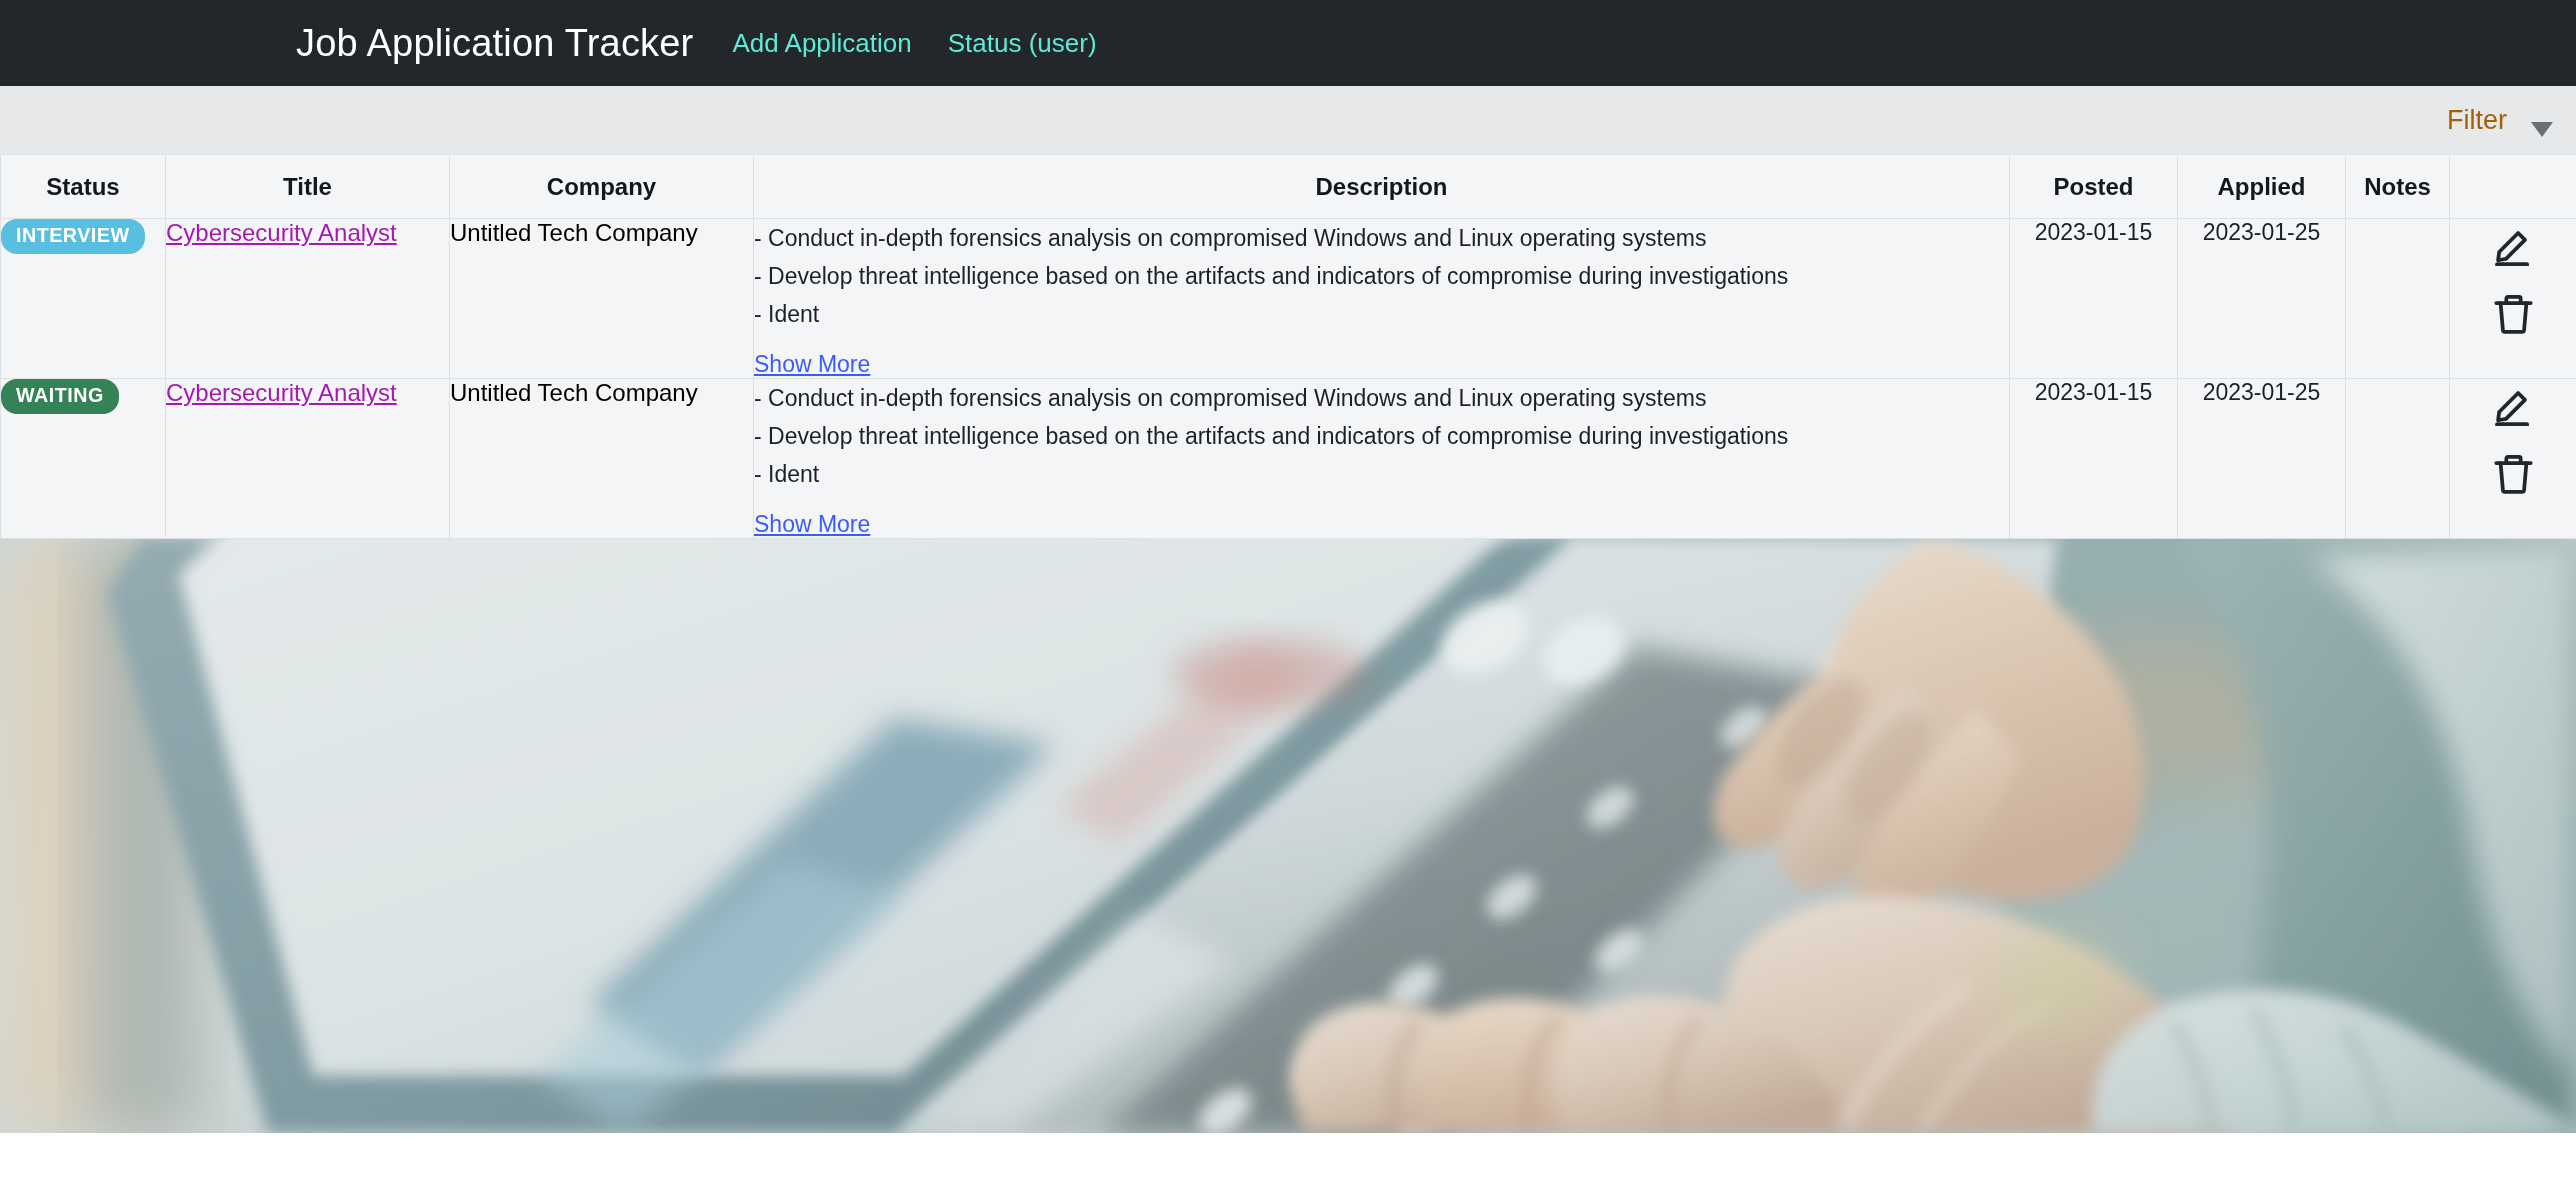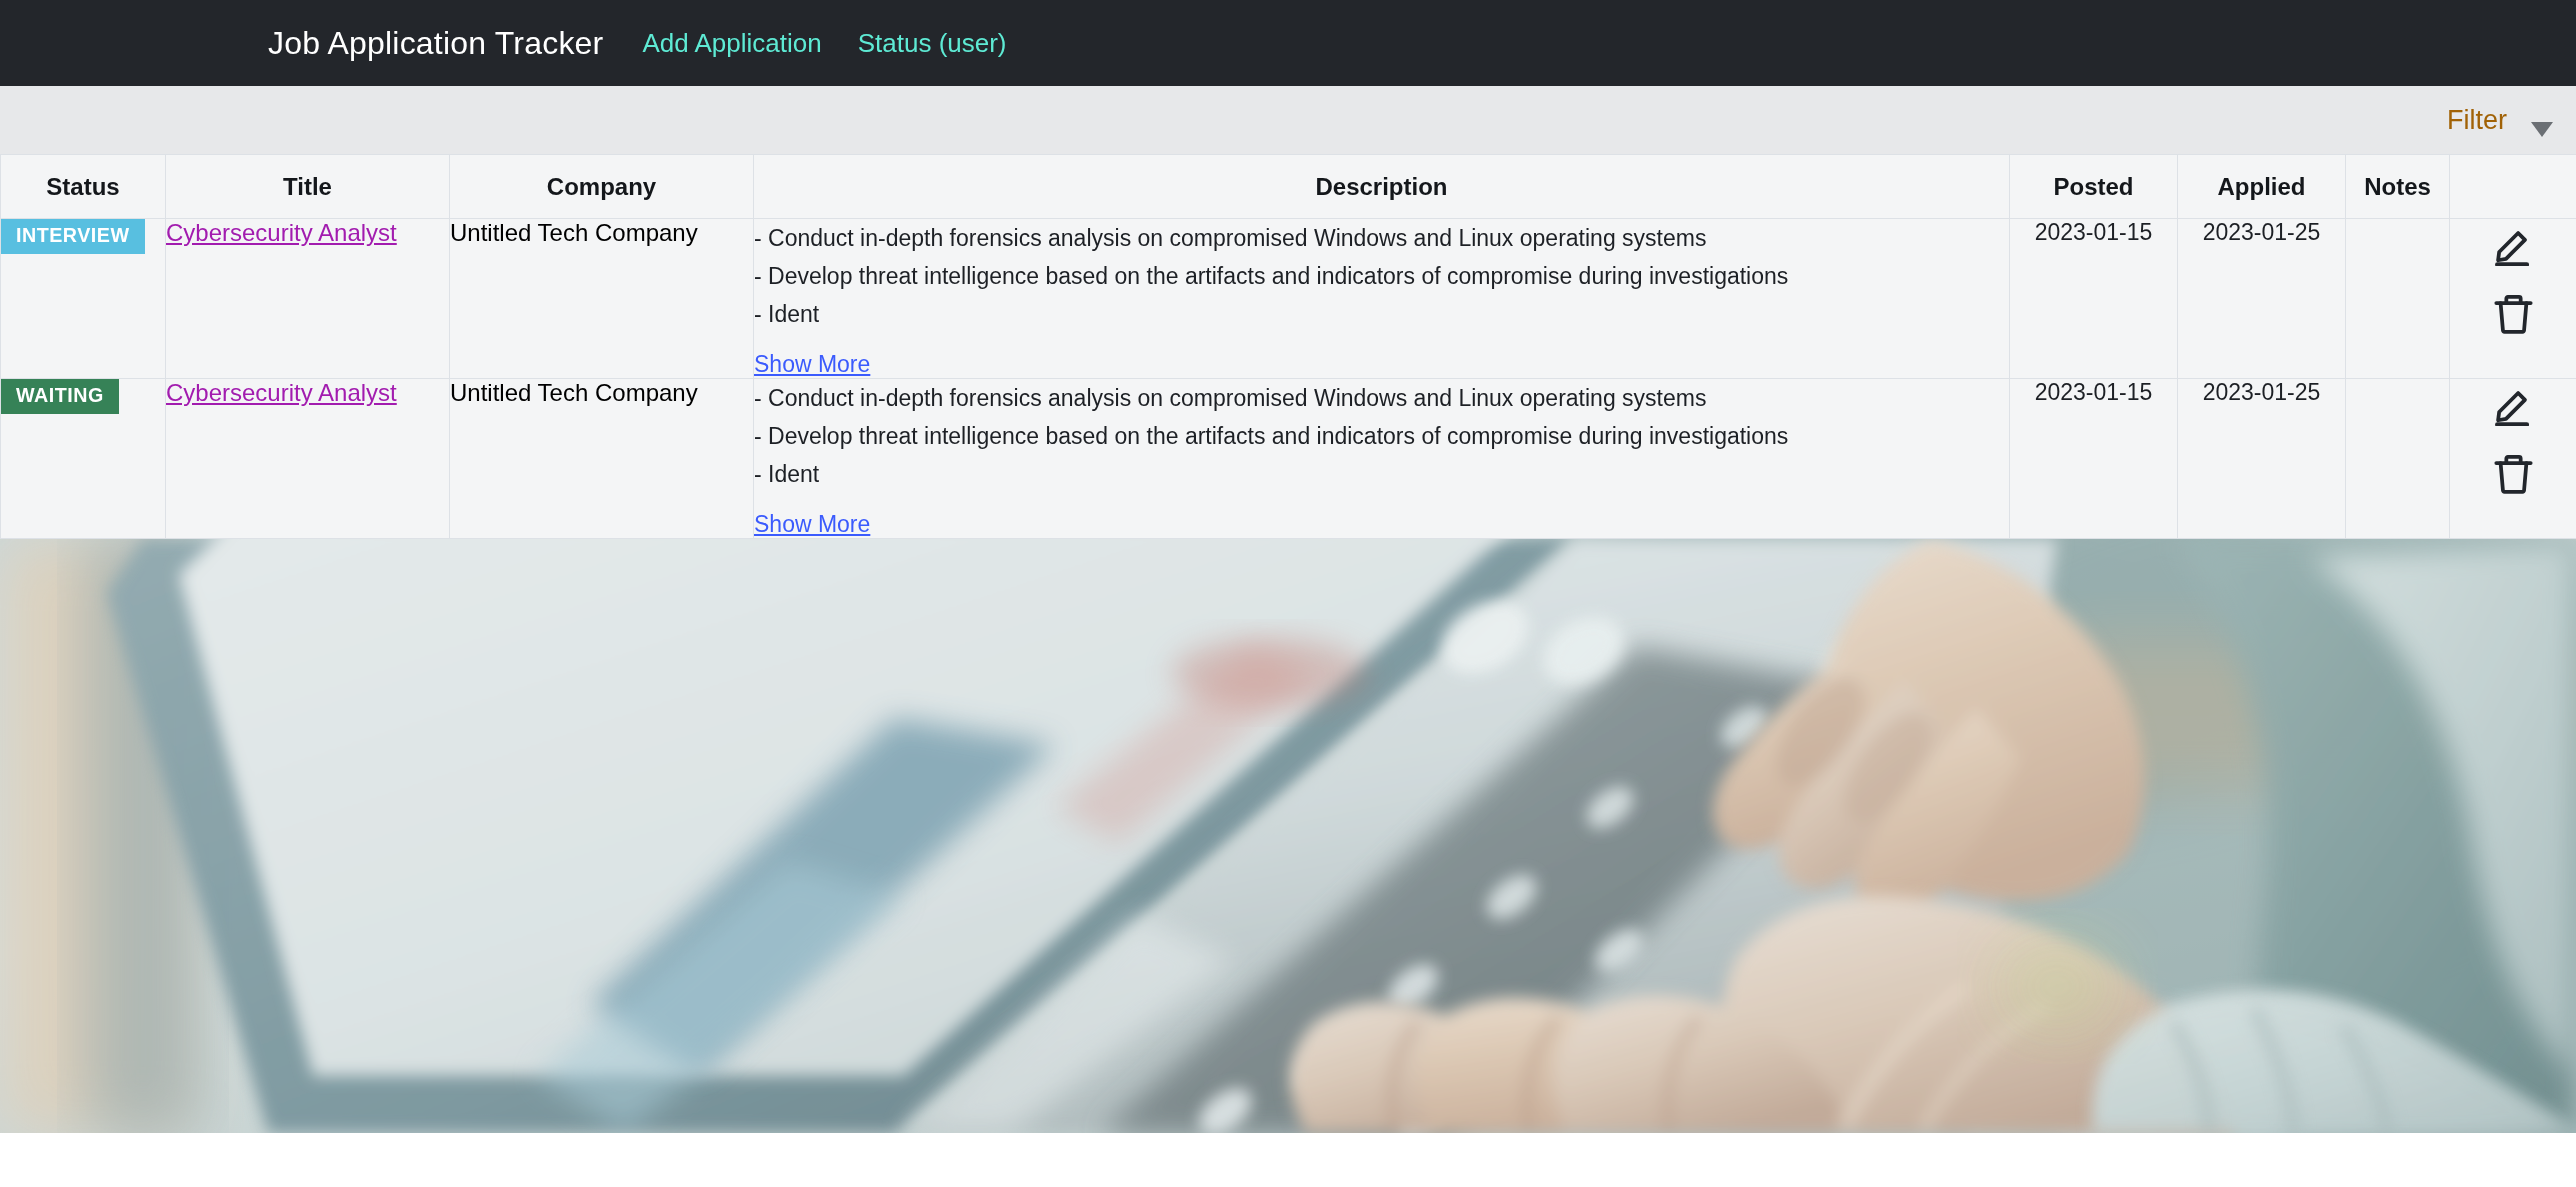--- a/index.html
+++ b/index.html
@@ -15,24 +15,25 @@
   .navbar {
     height: 86px;
     background: #23262b;
     display: flex;
     align-items: center;
     padding-left: 268px;
     gap: 0;
   }
   .brand {
     color: #ffffff;
-    font-size: 32px;
+    font-size: 38px;
     font-weight: 400;
     letter-spacing: 0.2px;
     white-space: nowrap;
+    margin-left: 28px;
   }
   .nav-link {
     color: #5eead4;
     font-size: 26px;
     font-weight: 400;
     margin-left: 36px;
     white-space: nowrap;
     text-decoration: none;
     cursor: pointer;
   }
@@ -113,21 +114,21 @@
   td.cell-notes    { padding: 19.7px 9px; }
   td.cell-actions  { padding: 12.5px 0 16px 0; text-align: center; }
 
   .badge {
     display: inline-block;
     color: #ffffff;
     font-size: 19.7px;
     font-weight: 700;
     letter-spacing: 0.5px;
     padding: 7.2px 15px 8px 15px;
-    border-radius: 0;
+    border-radius: 16px;
     line-height: 1;
     white-space: nowrap;
   }
   .badge.interview { background: #58bfe0; }
   .badge.waiting   { background: #368257; }
 
   .link {
     color: #a21caf;
     text-decoration: underline;
     cursor: pointer;

